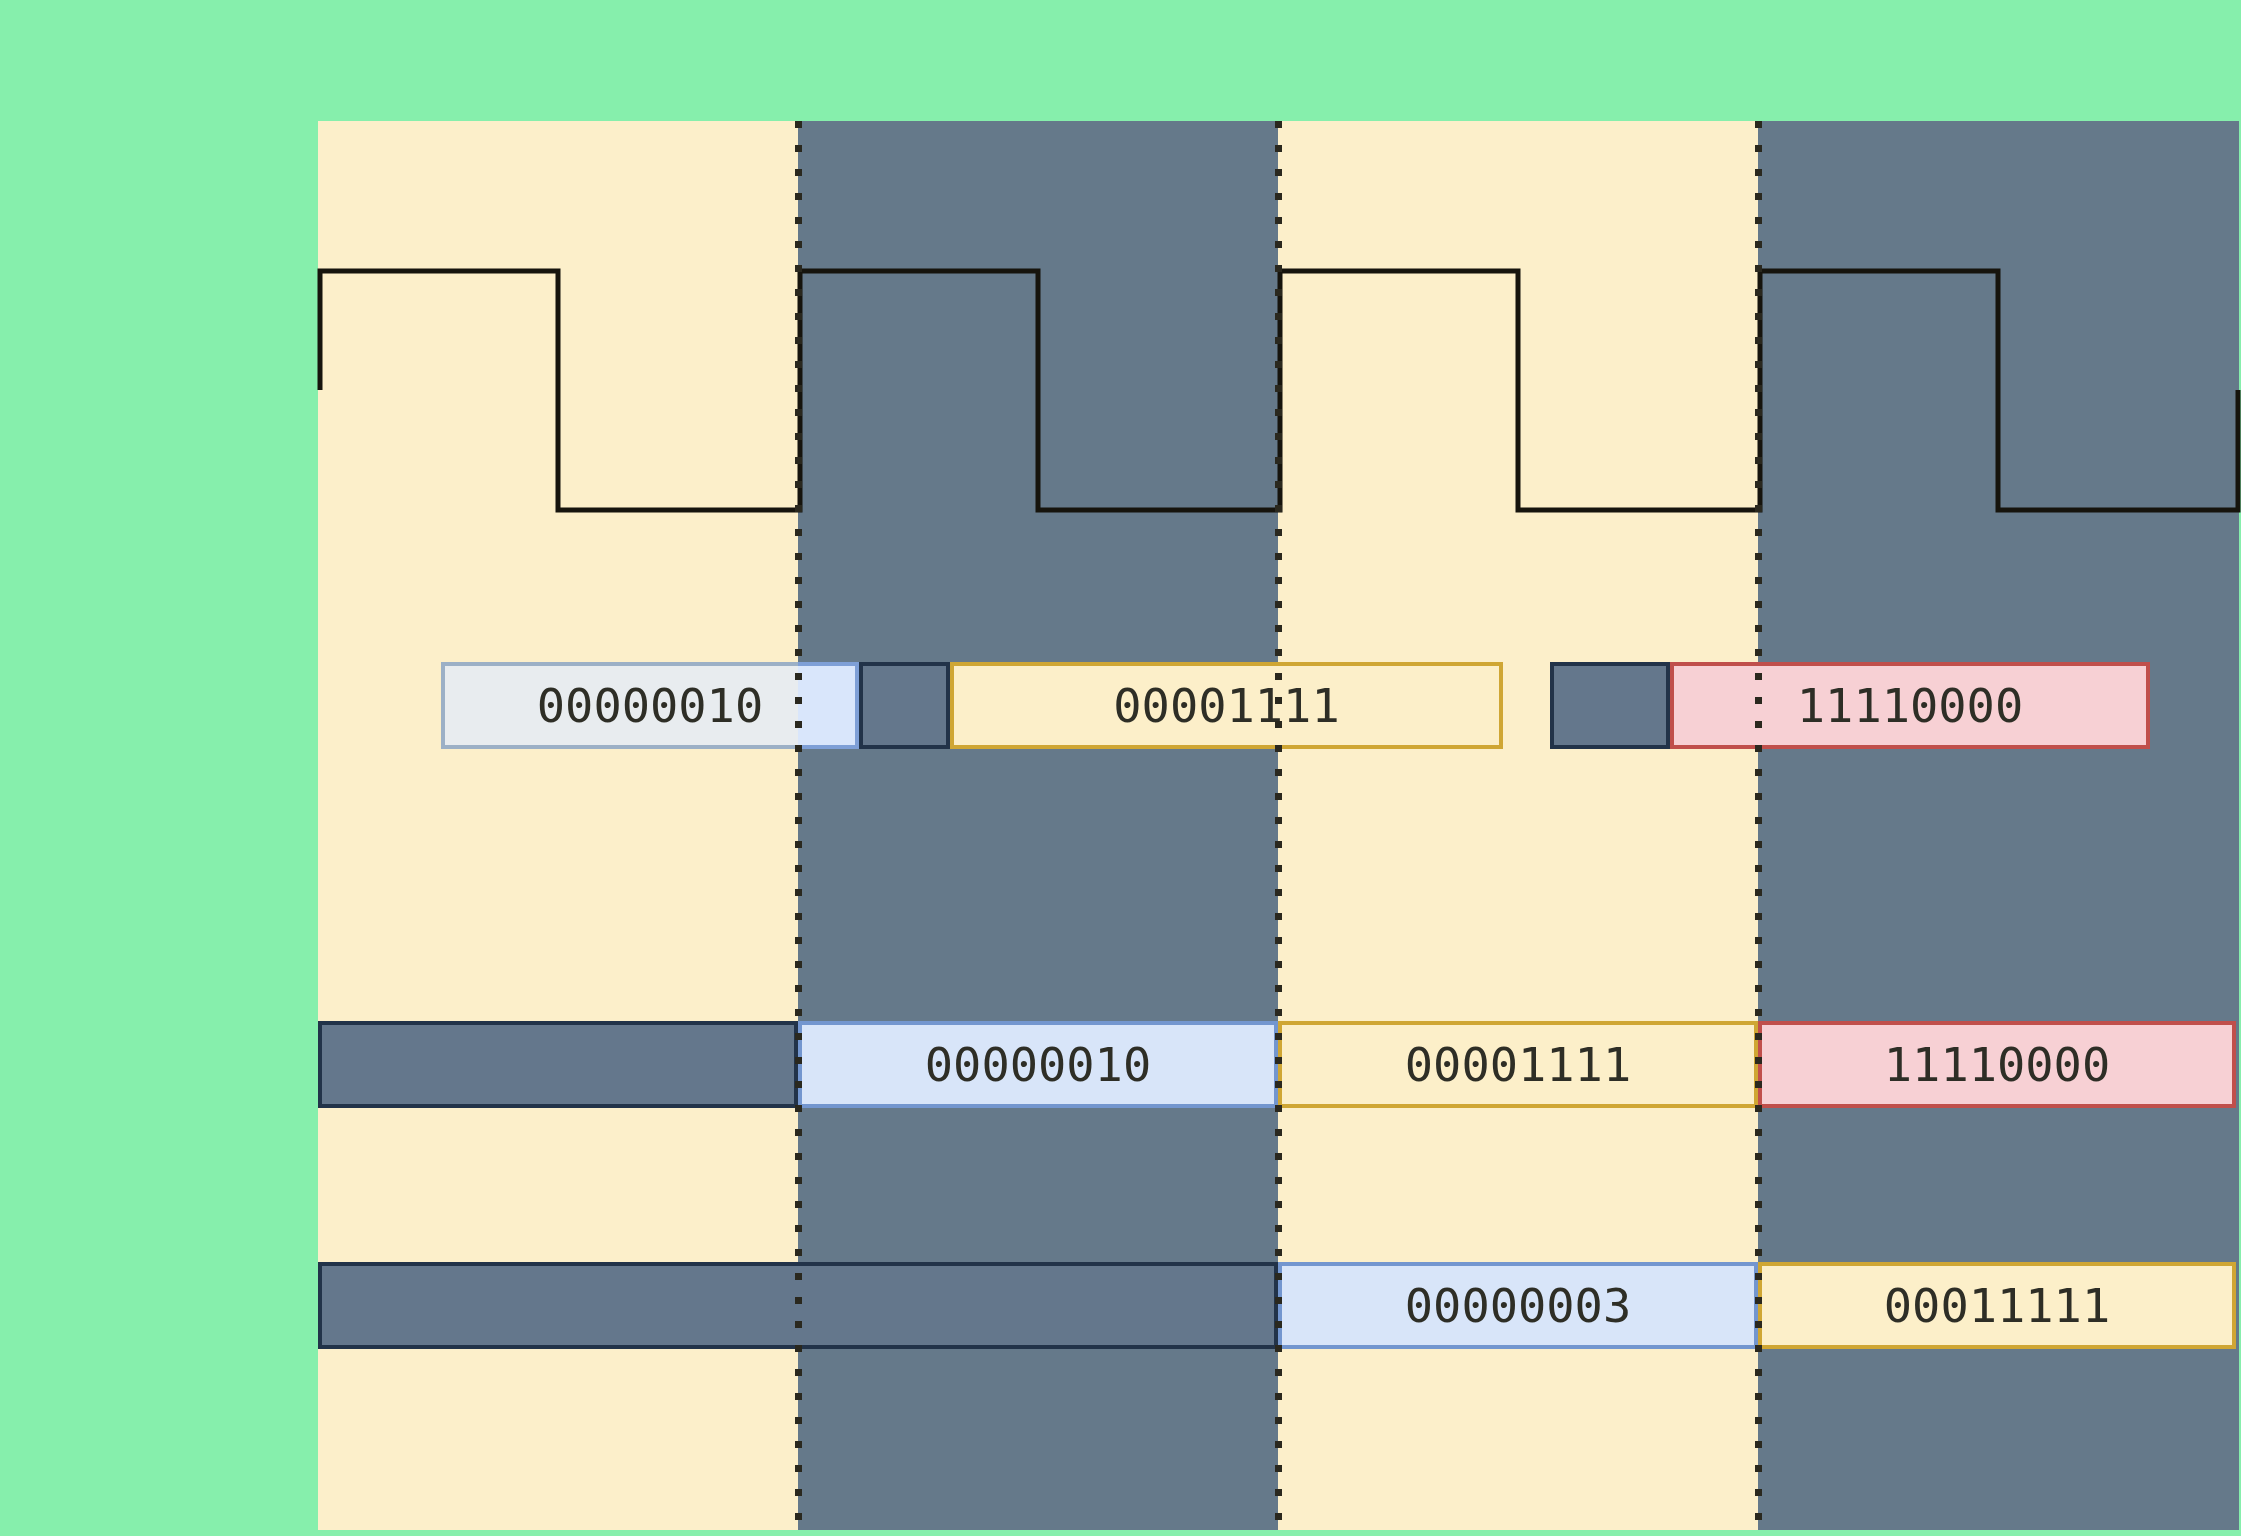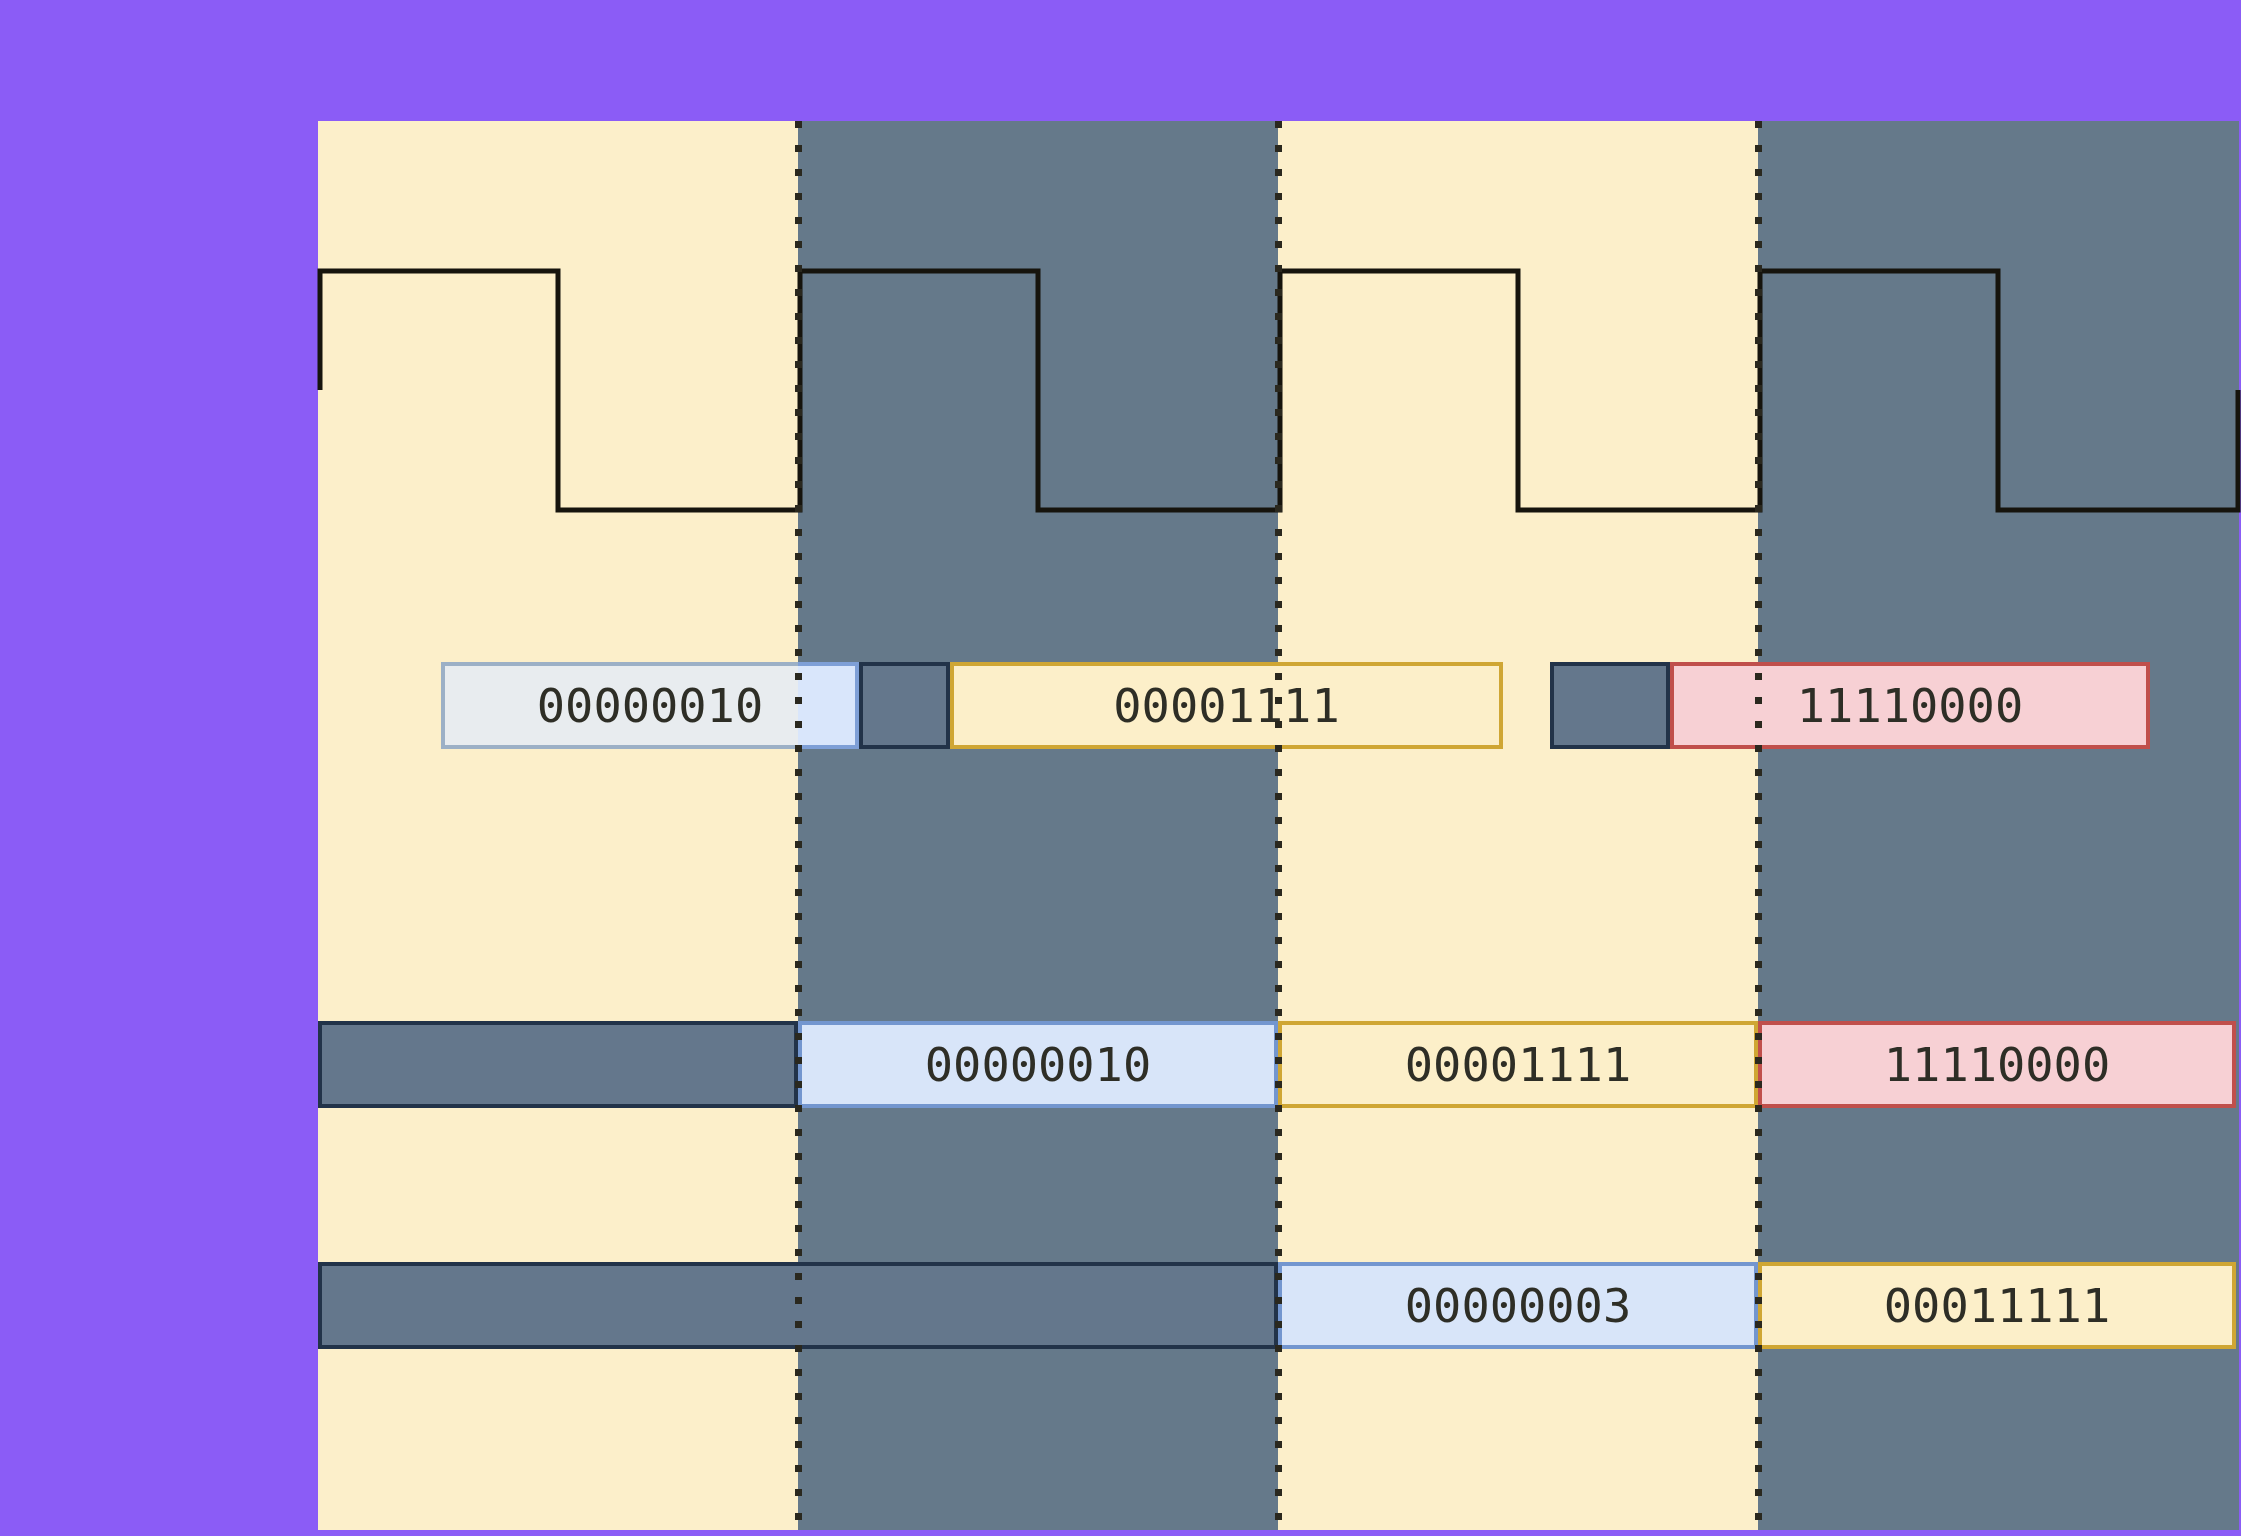--- a/index.html
+++ b/index.html
@@ -1,17 +1,17 @@
 <!DOCTYPE html>
 <html><head>
 <meta charset="utf-8">
 <style>
   html,body{margin:0;padding:0;background:#000;}
   #canvas{
-    position:relative;width:2241px;height:1536px;background:#8b5cf6;overflow:hidden;
+    position:relative;width:2241px;height:1536px;background:#86efac;overflow:hidden;
     font-family:"DejaVu Sans Mono",monospace;
   }
   .band{position:absolute;top:121px;height:1409px;z-index:1;}
   .band.cream{background:#fcefca;}
   .band.slate{background:#65798a;}
   #clock-svg{position:absolute;left:0;top:0;z-index:2;}
   .vbox{
     position:absolute;height:87px;box-sizing:border-box;z-index:3;
   }
   .vbox-label{

